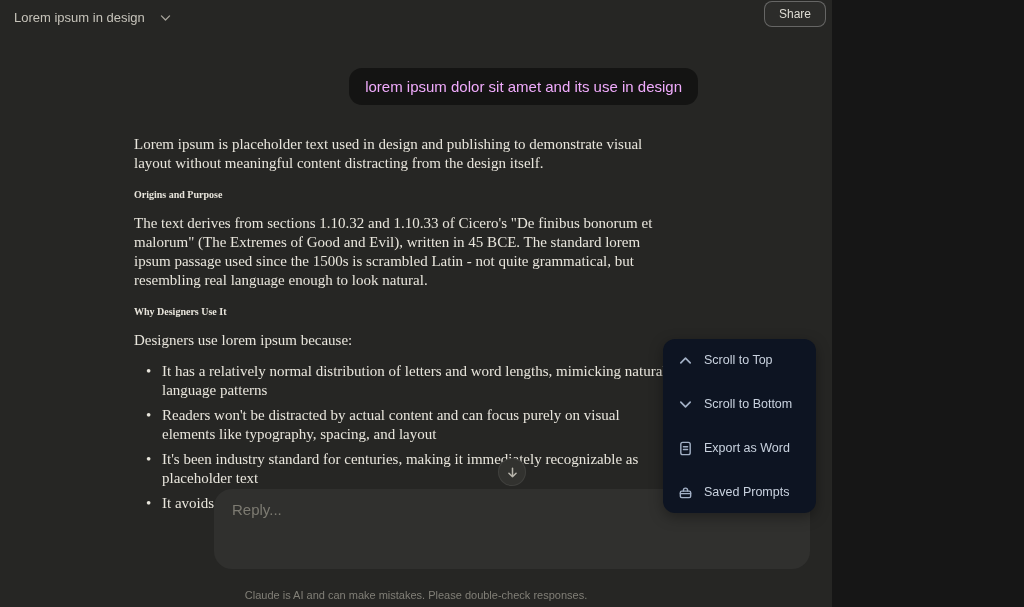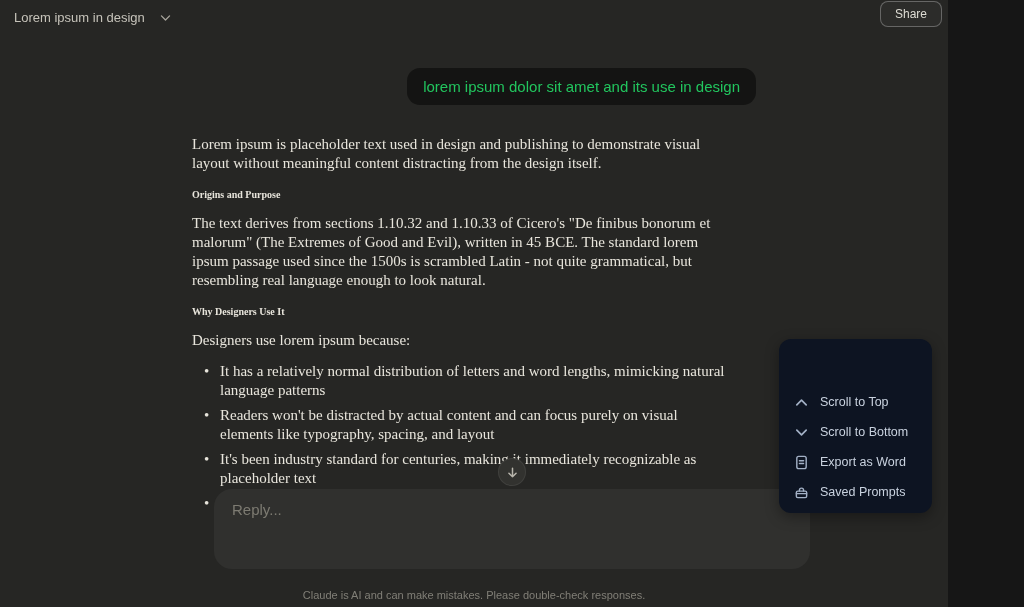--- a/index.html
+++ b/index.html
@@ -1,38 +1,38 @@
 <!DOCTYPE html>
 <html><head>
 <meta charset="utf-8">
 <style>
   * { margin:0; padding:0; box-sizing:border-box; }
   html,body { background:#161616; }
   .app {
-    position:relative; width:948px; height:607px; overflow:hidden;
+    position:relative; width:832px; height:607px; overflow:hidden;
     background:#262624; font-family:"Liberation Sans", sans-serif;
   }
 
   
   .header { position:absolute; top:0; left:0; right:0; height:36px; z-index:5; }
   .conv-title {
     position:absolute; left:14px; top:10px; display:flex; align-items:center; gap:14px;
     color:#c6c3ba; font-size:13px; cursor:pointer;
   }
   .conv-title svg { stroke:#a8a59c; }
   .share-btn {
     position:absolute; right:6px; top:1px; padding:5px 14px; font-size:12px;
     color:#dedcd4; background:rgba(255,255,255,0.03); border:1px solid rgba(255,255,255,0.28);
     border-radius:8px; cursor:pointer; font-family:"Liberation Sans", sans-serif;
   }
 
   
   .thread { width:564px; margin:0 auto; padding-top:68px; display:flex; flex-direction:column; }
   .user-bubble {
-    align-self:flex-end; background:#141413; color:#22c55e;
+    align-self:flex-end; background:#141413; color:#f0abfc;
     font-size:15px; line-height:19px; padding:9px 16px; border-radius:13px;
     max-width:500px;
   }
   .assistant {
     margin-top:30px; width:540px; color:#e8e5dc;
     font-family:"Liberation Serif", serif; font-size:15px; line-height:19px;
   }
   .assistant p { margin:0 0 12px; }
   .assistant h3 { font-size:10px; font-weight:bold; margin:12px 0 10px; }
   .assistant ul { list-style:none; margin:6px 0 0; }
@@ -44,21 +44,21 @@
     position:absolute; left:498px; top:458px; width:28px; height:28px; border-radius:50%;
     background:#32322f; border:1px solid rgba(255,255,255,0.07);
     display:flex; align-items:center; justify-content:center; cursor:pointer; z-index:6;
   }
   .scroll-fab svg { stroke:#b9b6ad; }
 
   
   .ext-menu {
     position:absolute; right:16px; top:339px; width:153px; height:174px;
     background:#0d1422; border-radius:12px; z-index:8;
-    display:flex; flex-direction:column; justify-content:flex-end; padding:6px 0;
+    display:flex; flex-direction:column; justify-content:space-between; padding:6px 0;
     box-shadow:0 4px 14px rgba(0,0,0,0.35);
   }
   .ext-item {
     display:flex; align-items:center; gap:11px; padding:0 15px; height:30px;
     color:#c9d2df; font-size:12.5px; cursor:pointer;
   }
   .ext-item svg { stroke:#a3b1c6; flex:0 0 auto; }
 
   
   .composer {

